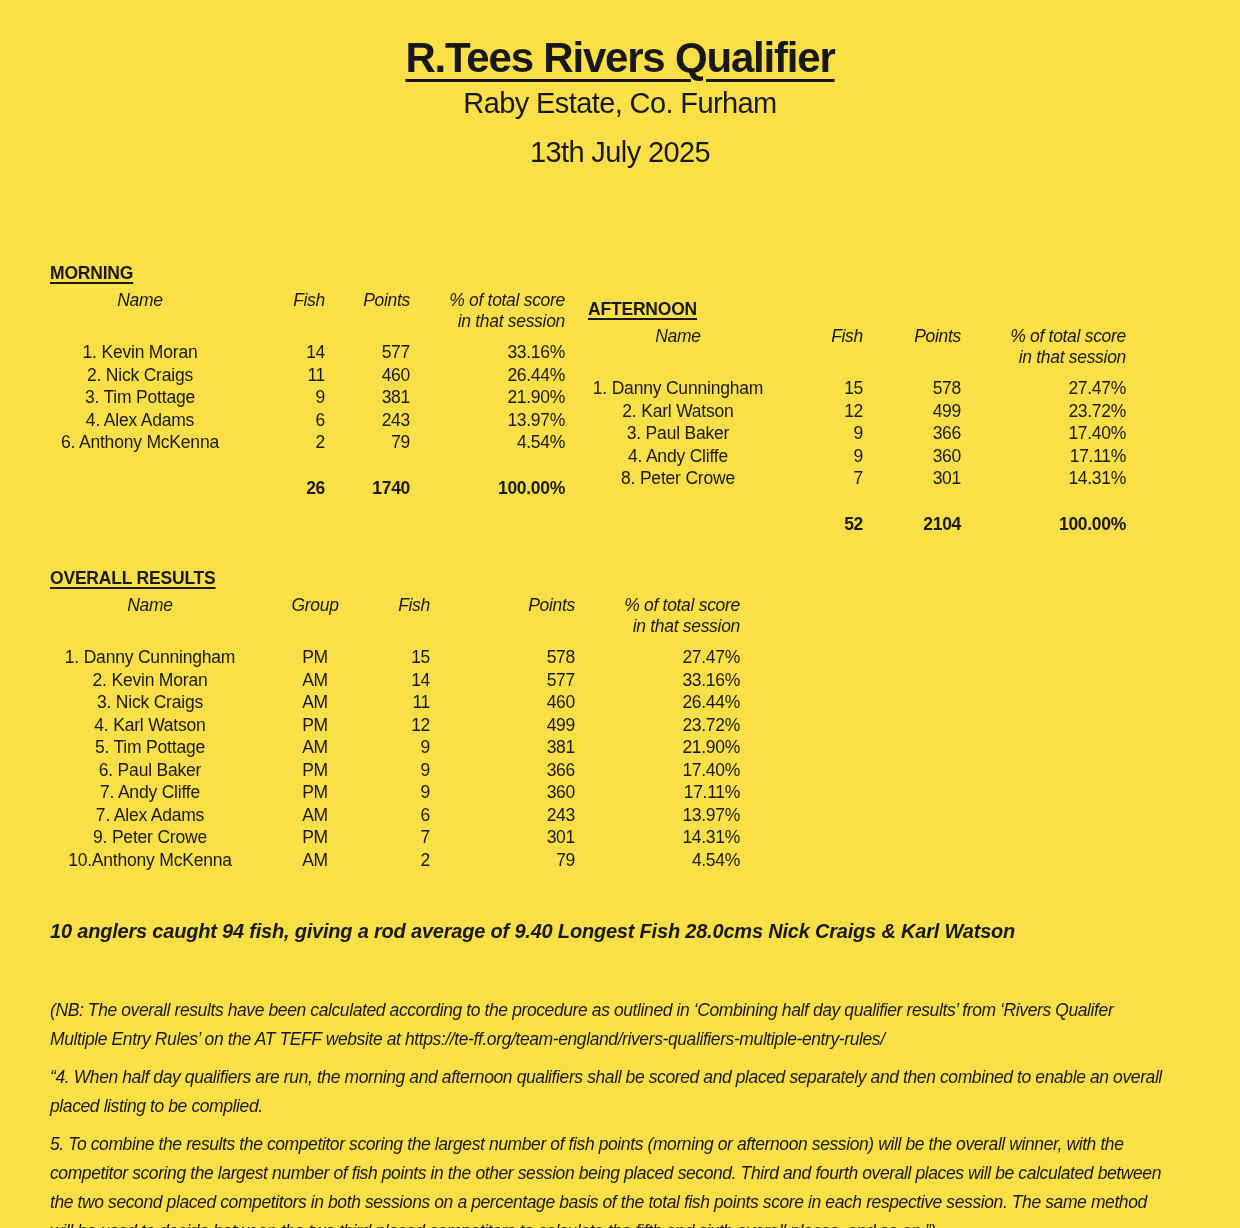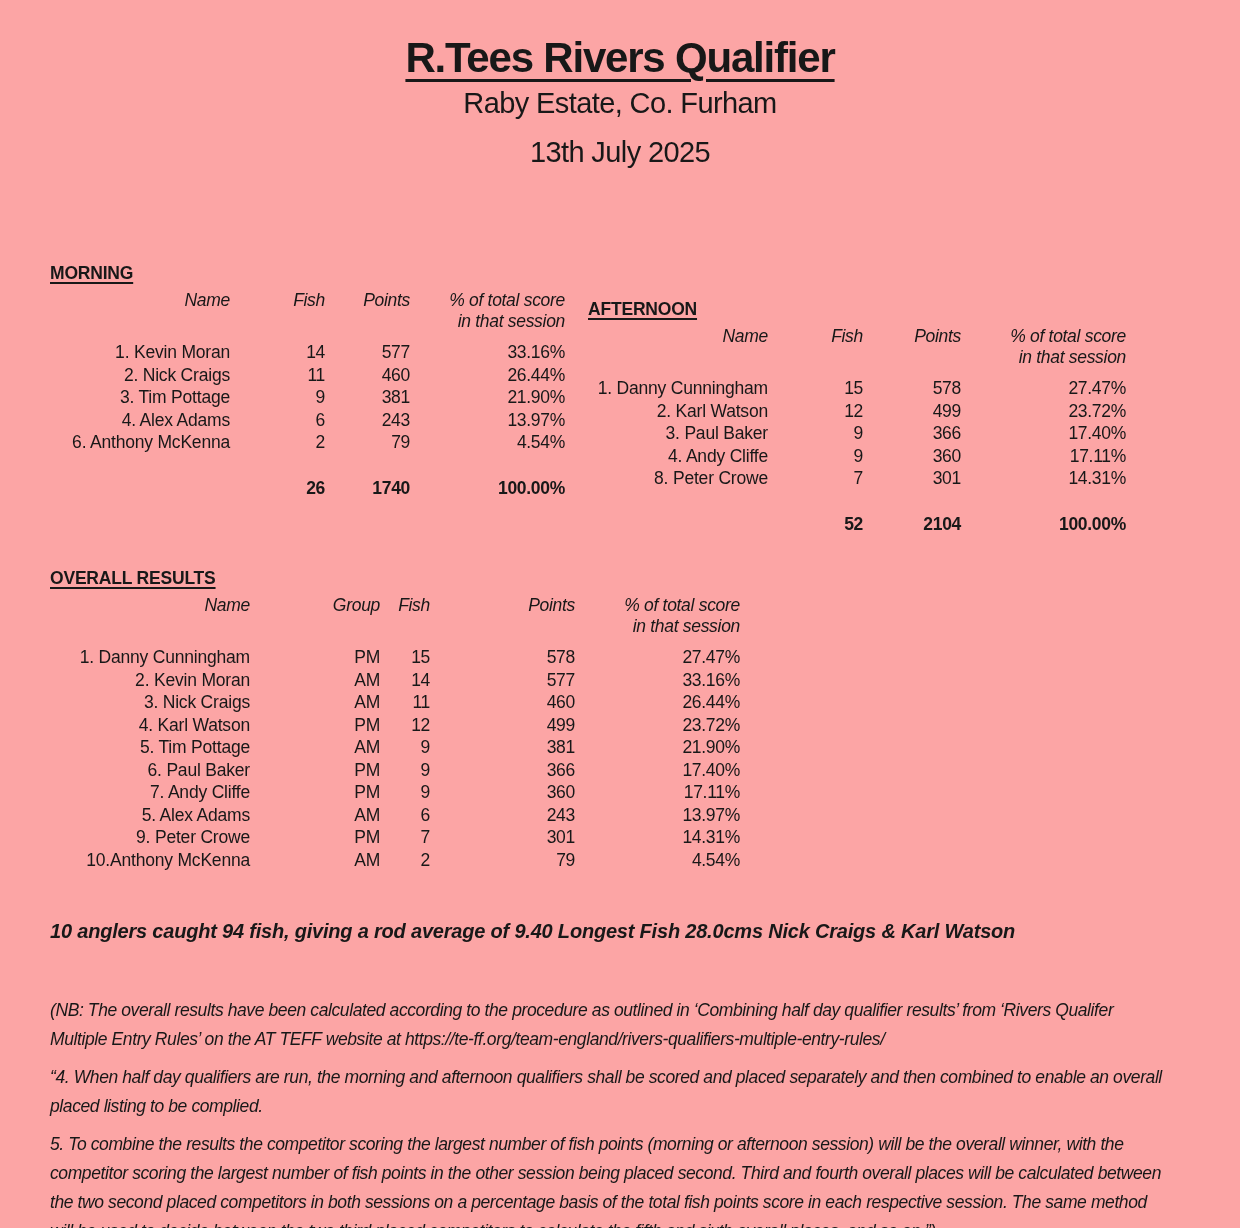--- a/index.html
+++ b/index.html
@@ -6,21 +6,21 @@
   html,body { background:#ffffff; }
   body {
     font-family:"Liberation Sans", sans-serif;
     color:#181818;
     -webkit-font-smoothing:antialiased;
   }
   .page {
     position:relative;
     width:1240px;
     height:1228px;
-    background:#fca5a5;
+    background:#fde047;
     overflow:hidden;
     letter-spacing:-0.3px;
   }
 
   
   .titleblock { position:absolute; top:34px; left:0; width:100%; text-align:center; }
   .titleblock h1 {
     font-size:42px; font-weight:700; letter-spacing:-1.2px; line-height:1.15;
   }
   .titleblock h1 .u {
@@ -36,22 +36,22 @@
     font-size:17.5px; font-weight:700; letter-spacing:-0.2px;
     text-decoration:underline; text-decoration-thickness:1.5px; text-underline-offset:3px;
     margin-bottom:4px;
   }
   table { border-collapse:collapse; width:100%; table-layout:fixed; }
   th {
     font-style:italic; font-weight:400; font-size:17.5px;
     line-height:21px; vertical-align:top; padding:2px 0 9px 0;
   }
   td { font-size:17.5px; line-height:22.5px; vertical-align:top; }
-  .c-name   { text-align:right; }
-  .c-group  { text-align:right;margin-top:15px; }
+  .c-name   { text-align:center; }
+  .c-group  { text-align:center;margin-top:15px; }
   .c-fish, .c-points, .c-pct { text-align:right; }
   td.c-name { font-weight:400; letter-spacing:-0.2px; }
   tr.totals td { font-weight:700; padding-top:23px; }
 
   .tbl-morning   { left:50px;  top:263px; width:515px; }
   .tbl-afternoon { left:588px; top:263px; width:538px;margin-top:36px; }
   .tbl-overall   { left:50px;  top:568px; width:690px; }
 
   
   .summary {
@@ -259,21 +259,21 @@
             <td class="c-pct">17.40%</td>
           </tr>
           <tr>
             <td class="c-name">7. Andy Cliffe</td>
             <td class="c-group">PM</td>
             <td class="c-fish">9</td>
             <td class="c-points">360</td>
             <td class="c-pct">17.11%</td>
           </tr>
           <tr>
-            <td class="c-name">5. Alex Adams</td>
+            <td class="c-name">7. Alex Adams</td>
             <td class="c-group">AM</td>
             <td class="c-fish">6</td>
             <td class="c-points">243</td>
             <td class="c-pct">13.97%</td>
           </tr>
           <tr>
             <td class="c-name">9. Peter Crowe</td>
             <td class="c-group">PM</td>
             <td class="c-fish">7</td>
             <td class="c-points">301</td>

